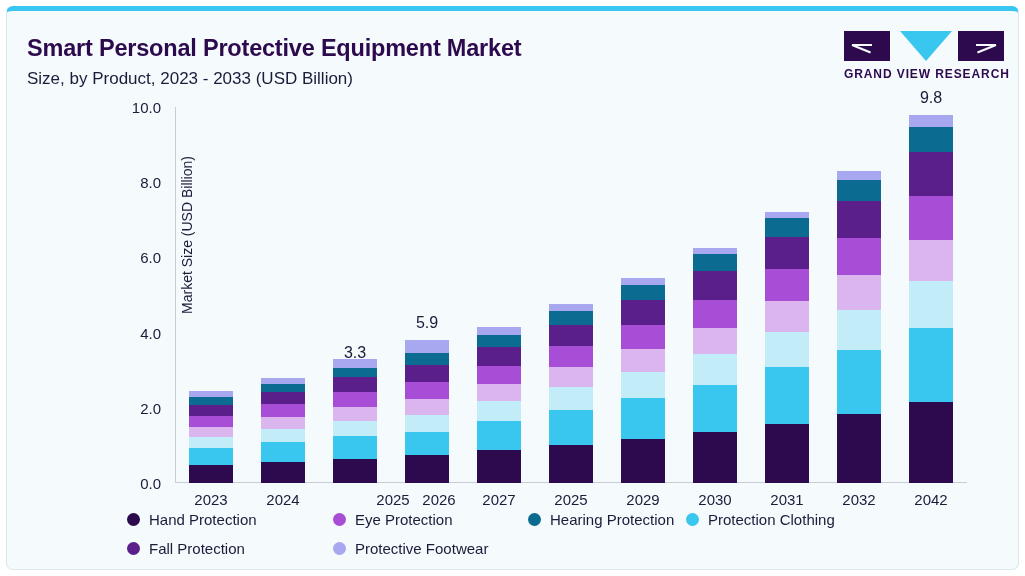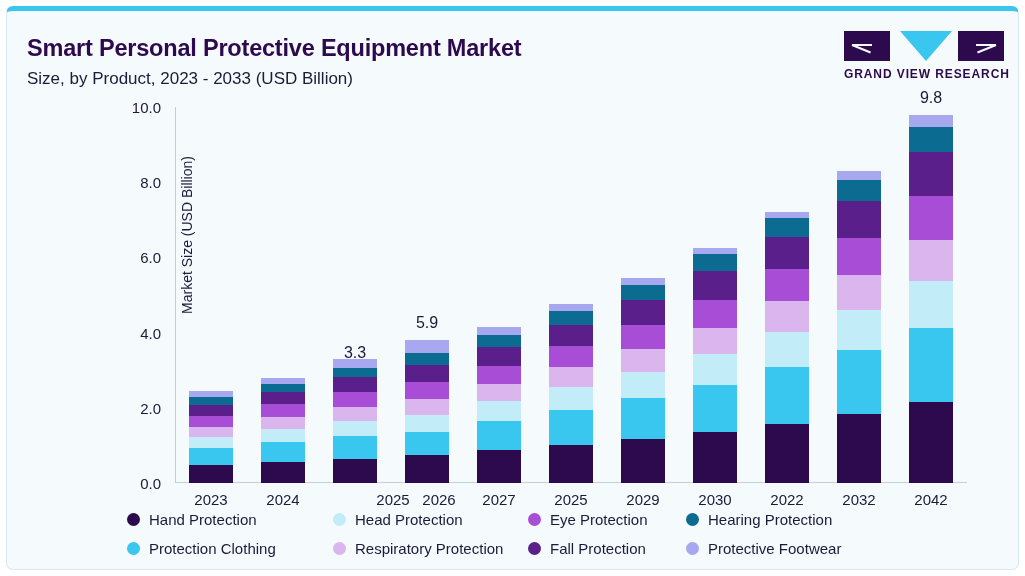--- a/index.html
+++ b/index.html
@@ -277,52 +277,44 @@
       </div>
     <div id="xticks">
         <div class="xtick" style="left: 36px;">2023</div>
         <div class="xtick" style="left: 108px;">2024</div>
         <div class="xtick" style="left: 180px; margin-left: 38px;">2025</div>
         <div class="xtick" style="left: 264px;">2026</div>
         <div class="xtick" style="left: 324px;">2027</div>
         <div class="xtick" style="left: 396px;">2025</div>
         <div class="xtick" style="left: 468px;">2029</div>
         <div class="xtick" style="left: 540px;">2030</div>
-        <div class="xtick" style="left: 612px;">2022</div>
+        <div class="xtick" style="left: 612px;">2031</div>
         <div class="xtick" style="left: 684px;">2032</div>
         <div class="xtick" style="left: 756px;">2042</div>
       </div>
   </div>
 
   <div id="legend">
       <div class="leg-item">
         <span class="leg-dot" style="background: rgb(45, 10, 78);"></span>
         <span>Hand Protection</span>
       </div>
       <div class="leg-item">
-        <span class="leg-dot" style="background: rgb(195, 236, 249);"></span>
-        <span>Head Protection</span>
-      </div>
-      <div class="leg-item">
         <span class="leg-dot" style="background: rgb(168, 78, 214);"></span>
         <span>Eye Protection</span>
       </div>
       <div class="leg-item">
         <span class="leg-dot" style="background: rgb(12, 107, 144);"></span>
         <span>Hearing Protection</span>
       </div>
       <div class="leg-item">
         <span class="leg-dot" style="background: rgb(57, 198, 239);"></span>
         <span>Protection Clothing</span>
       </div>
       <div class="leg-item">
-        <span class="leg-dot" style="background: rgb(219, 182, 238);"></span>
-        <span>Respiratory Protection</span>
-      </div>
-      <div class="leg-item">
         <span class="leg-dot" style="background: rgb(91, 31, 140);"></span>
         <span>Fall Protection</span>
       </div>
       <div class="leg-item">
         <span class="leg-dot" style="background: rgb(168, 168, 240);"></span>
         <span>Protective Footwear</span>
       </div>
     </div>
 
 </div>

